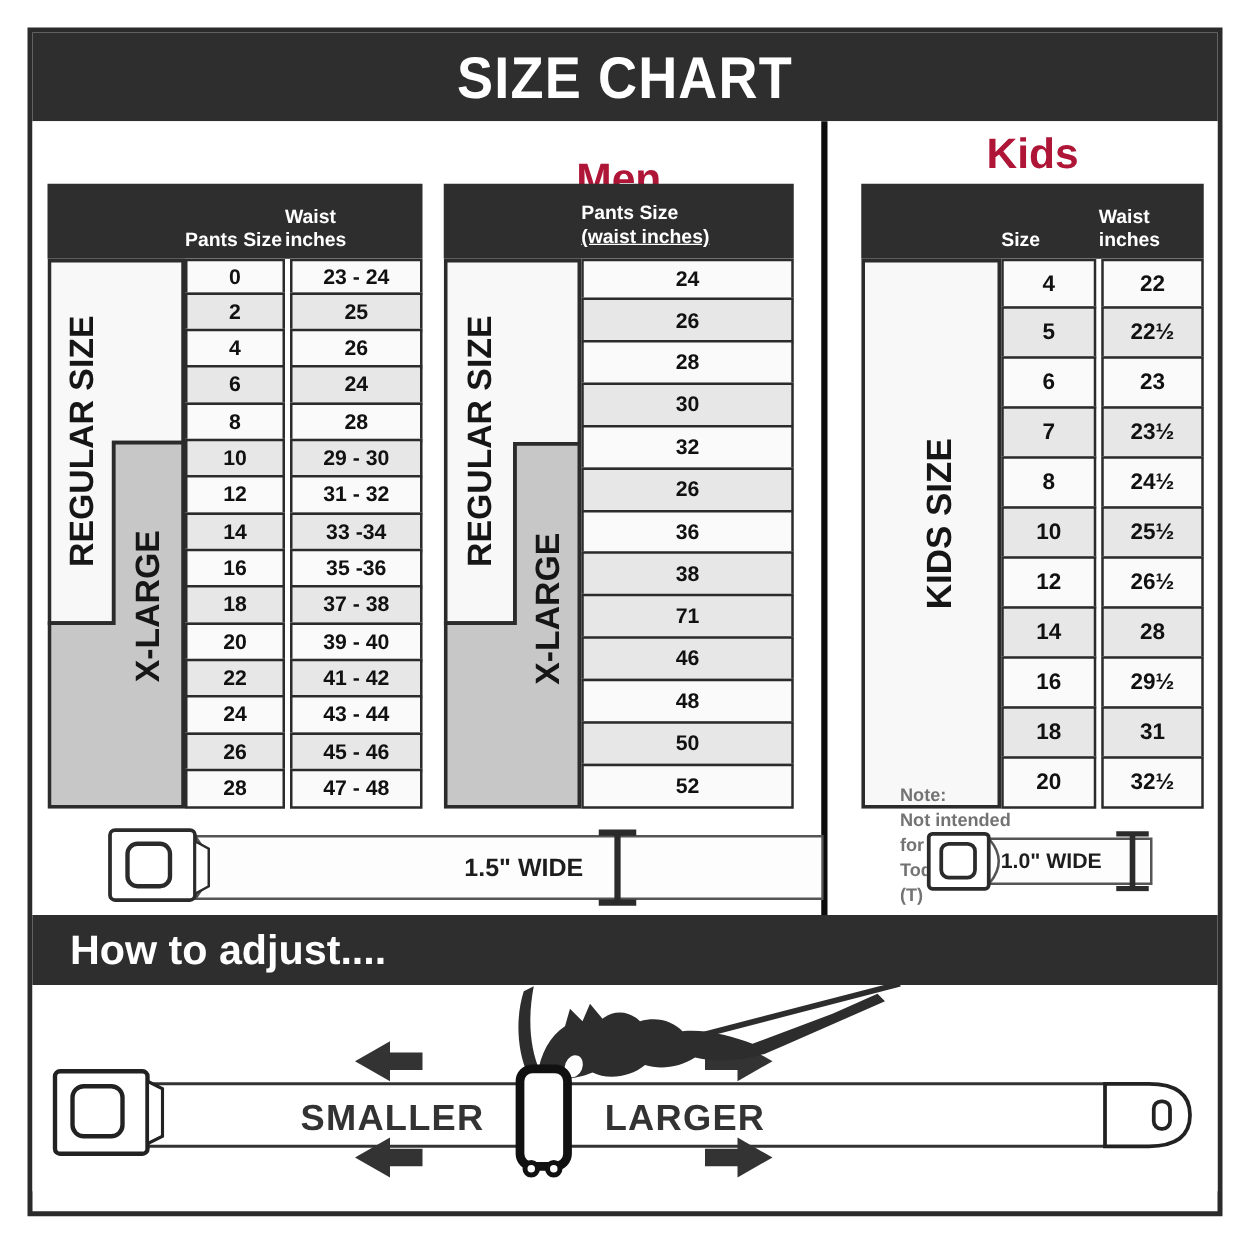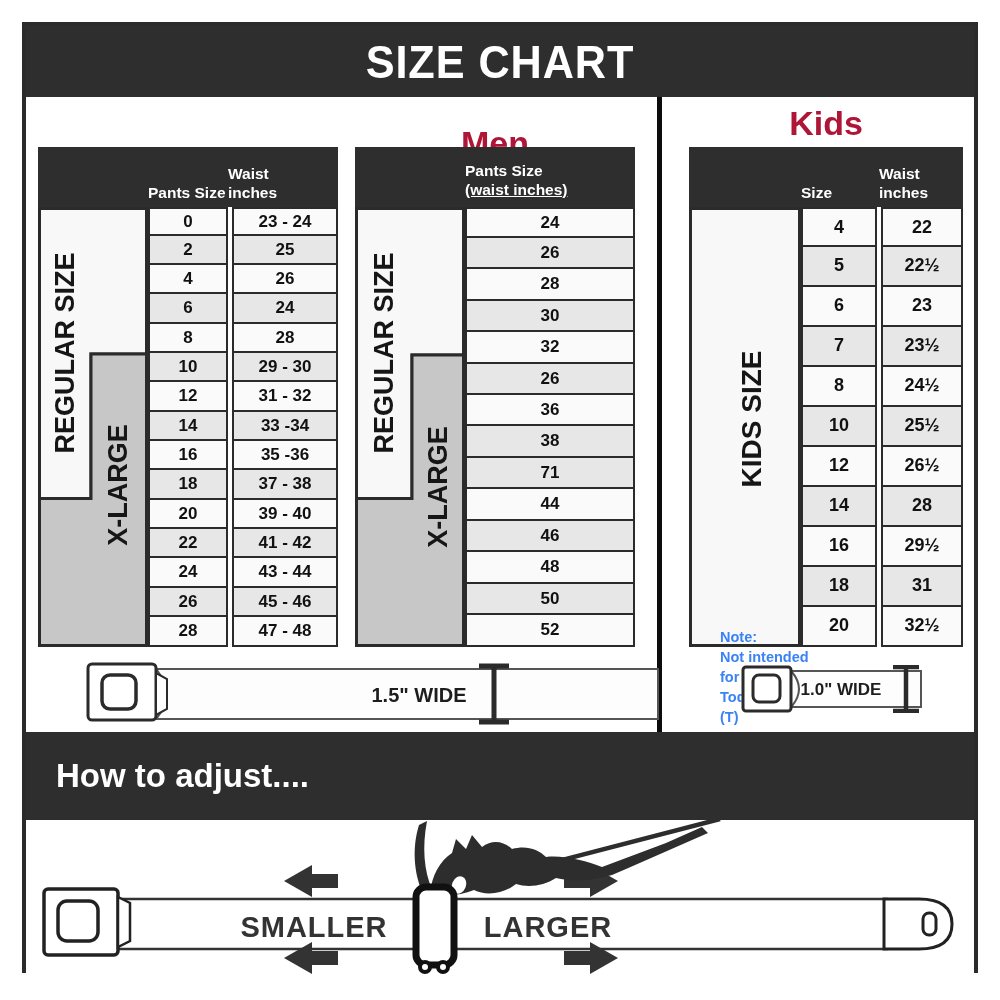--- a/index.html
+++ b/index.html
@@ -27,27 +27,27 @@
   .row{flex:1;display:flex;column-gap:4px;}
   .cell{box-sizing:border-box;border:2.5px solid #2b2b2b;background:#fafafa;margin-top:-2.5px;
         display:flex;align-items:center;justify-content:center;font-weight:700;font-size:17px;color:#111;}
   .row:first-child .cell{margin-top:0;}
   .row.shaded .cell{background:#e7e7e7;}
   .w-size{width:80px;} .w-waist{width:106px;text-align:right;}
   .m-col{width:170px;}
   .k-size{width:76px;} .k-waist{width:82px;}
   .kids-cells .cell{font-size:18px;}
   .note{position:absolute;left:31px;top:480px;width:106px;font-size:14.5px;font-weight:700;
-        line-height:1.38;color:#3b82f6;}
+        line-height:1.38;color:#737373;}
   .note span{display:block;}
   
   .belt-adult{position:absolute;left:35px;top:565px;}
   .belt-kids{position:absolute;left:55px;top:568px;}
   
-  .adjustbar{height:88px;background:#2e2e2e;display:flex;align-items:center;
+  .adjustbar{height:56px;background:#2e2e2e;display:flex;align-items:center;
              padding-left:30px;box-sizing:border-box;}
   .adjustbar span{color:#fff;font-size:33px;font-weight:700;}
   .illustration{height:165px;position:relative;background:#fff;text-align:right;}
   svg text{font-family:"Liberation Sans","DejaVu Sans",sans-serif;}
 </style>
 </head>
 <body>
 
 <div class="page">
   <div class="frame">
@@ -173,23 +173,20 @@
               <div class="cell m-col">26</div>
             </div>
               <div class="row">
               <div class="cell m-col">36</div>
             </div>
               <div class="row shaded">
               <div class="cell m-col">38</div>
             </div>
               <div class="row shaded">
               <div class="cell m-col">71</div>
-            </div>
-              <div class="row">
-              <div class="cell m-col">44</div>
             </div>
               <div class="row shaded">
               <div class="cell m-col">46</div>
             </div>
               <div class="row">
               <div class="cell m-col">48</div>
             </div>
               <div class="row shaded">
               <div class="cell m-col">50</div>
             </div>

